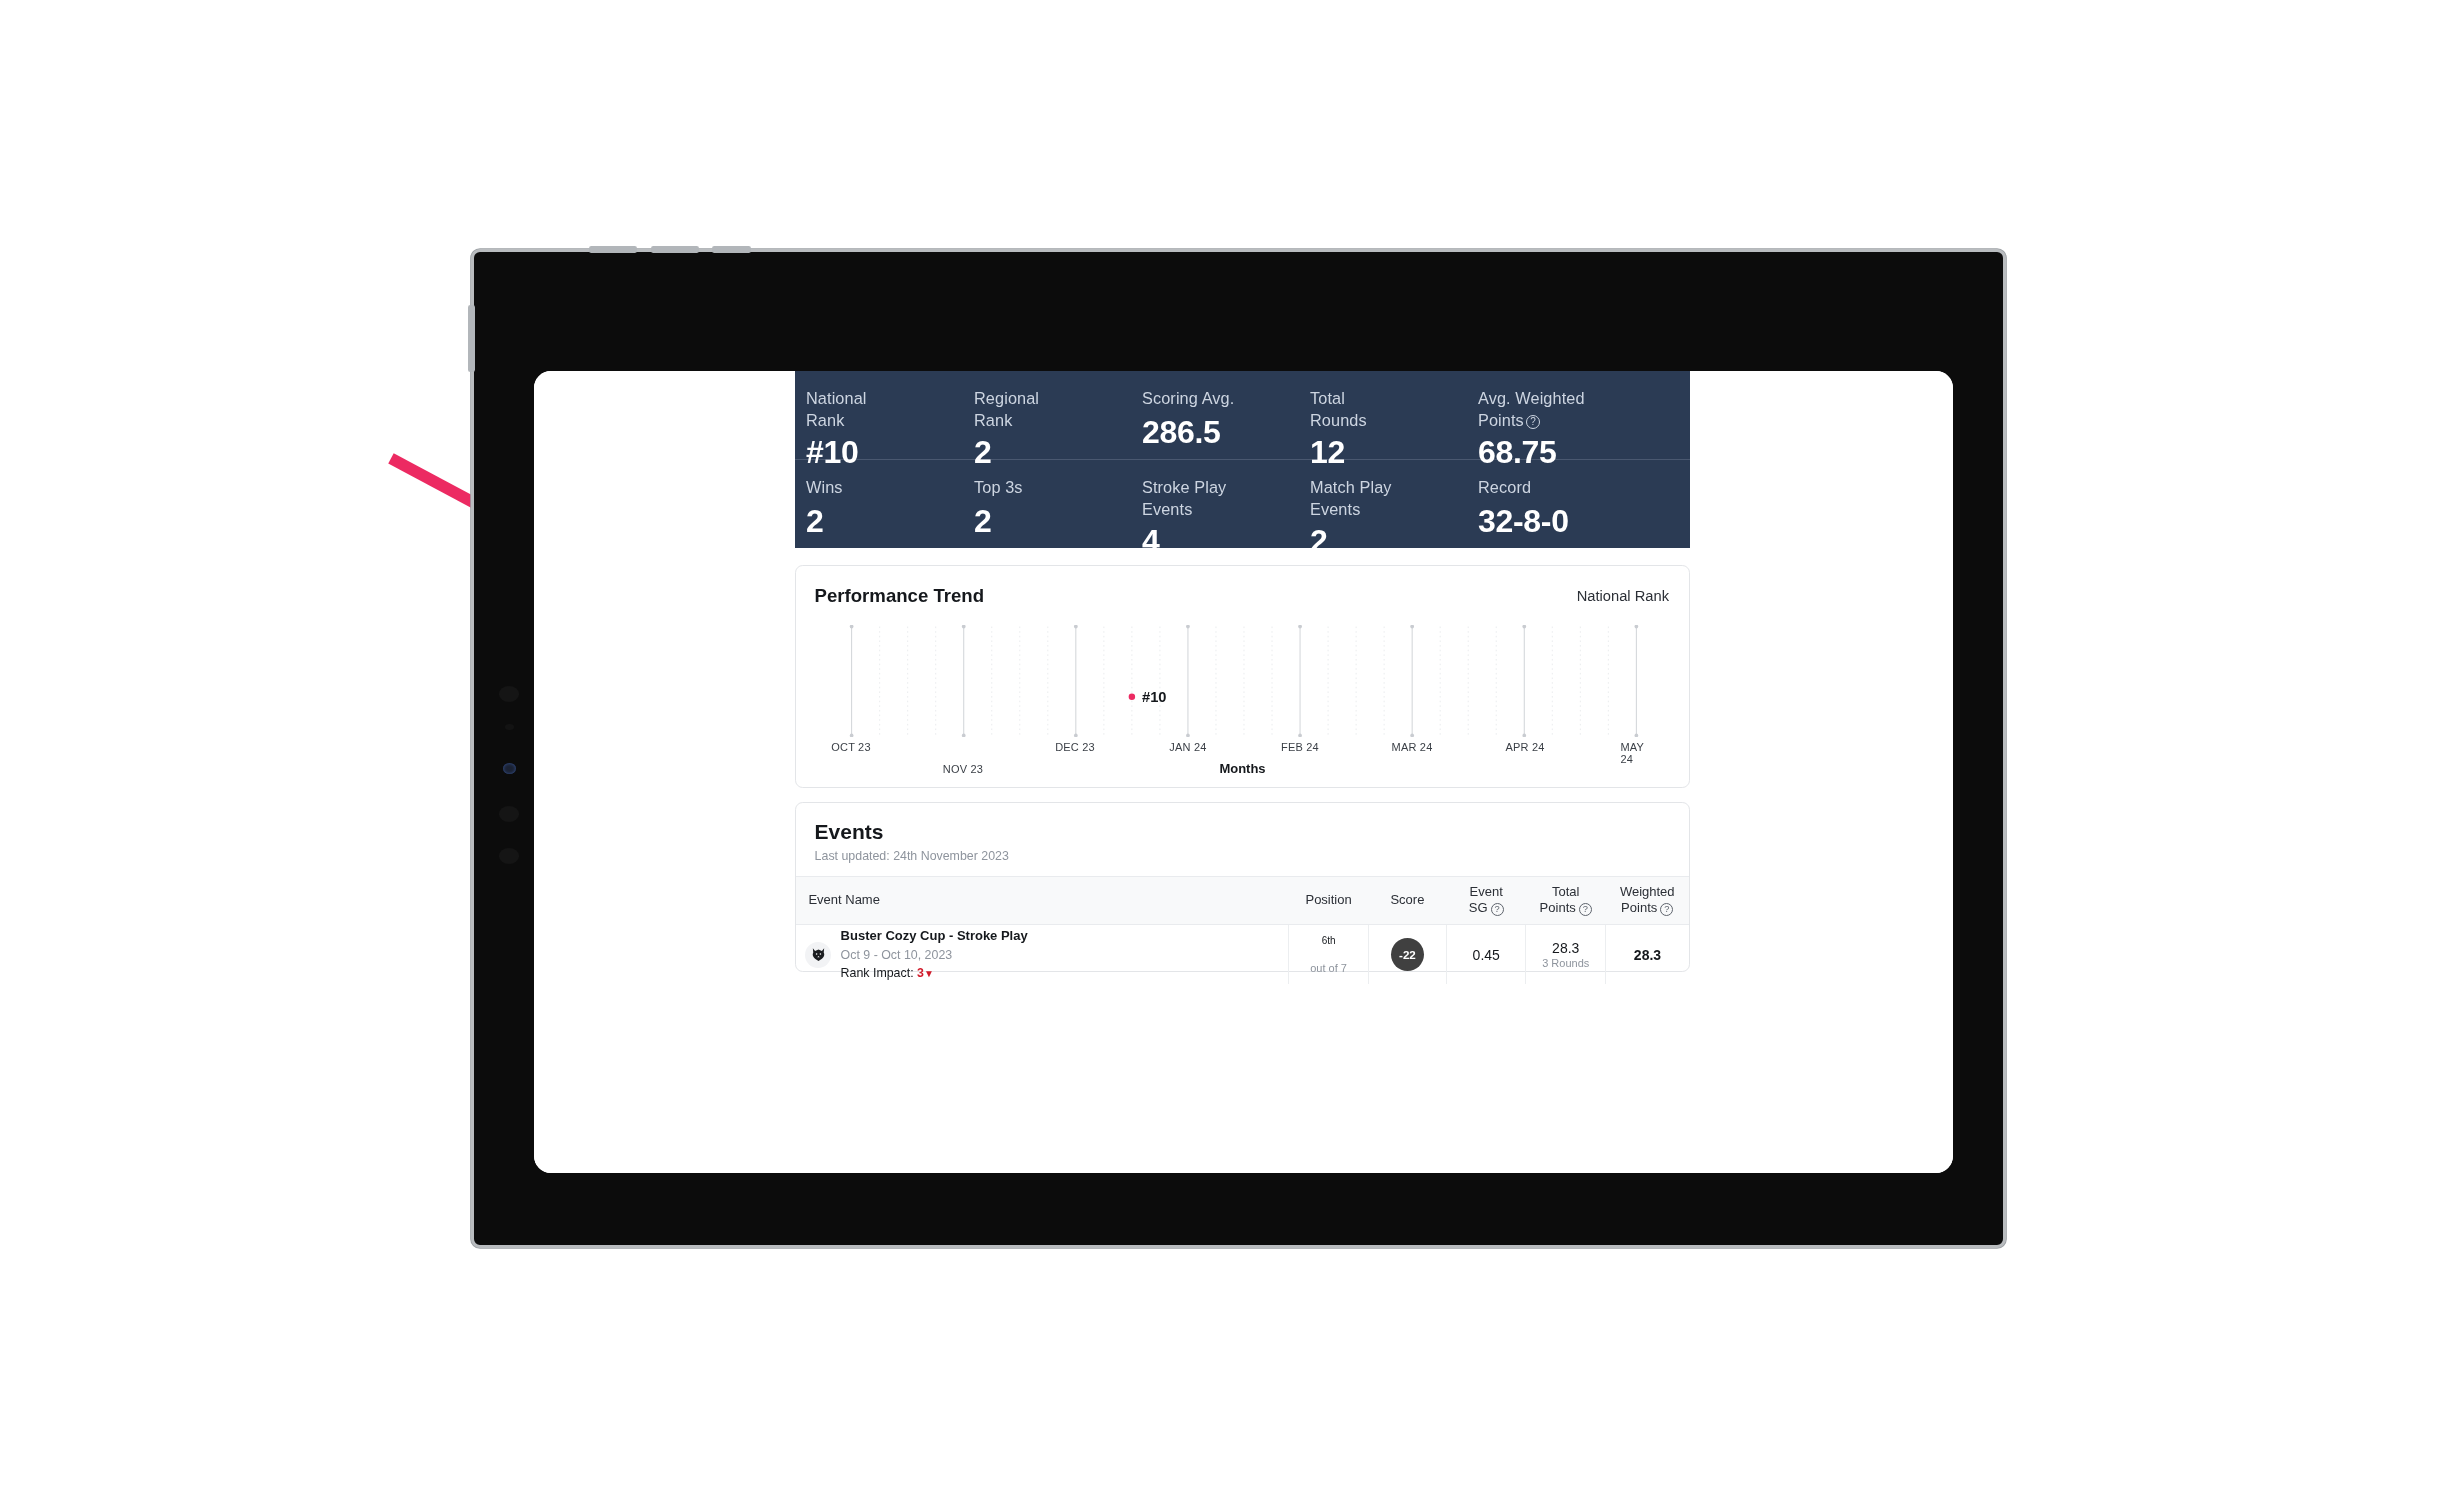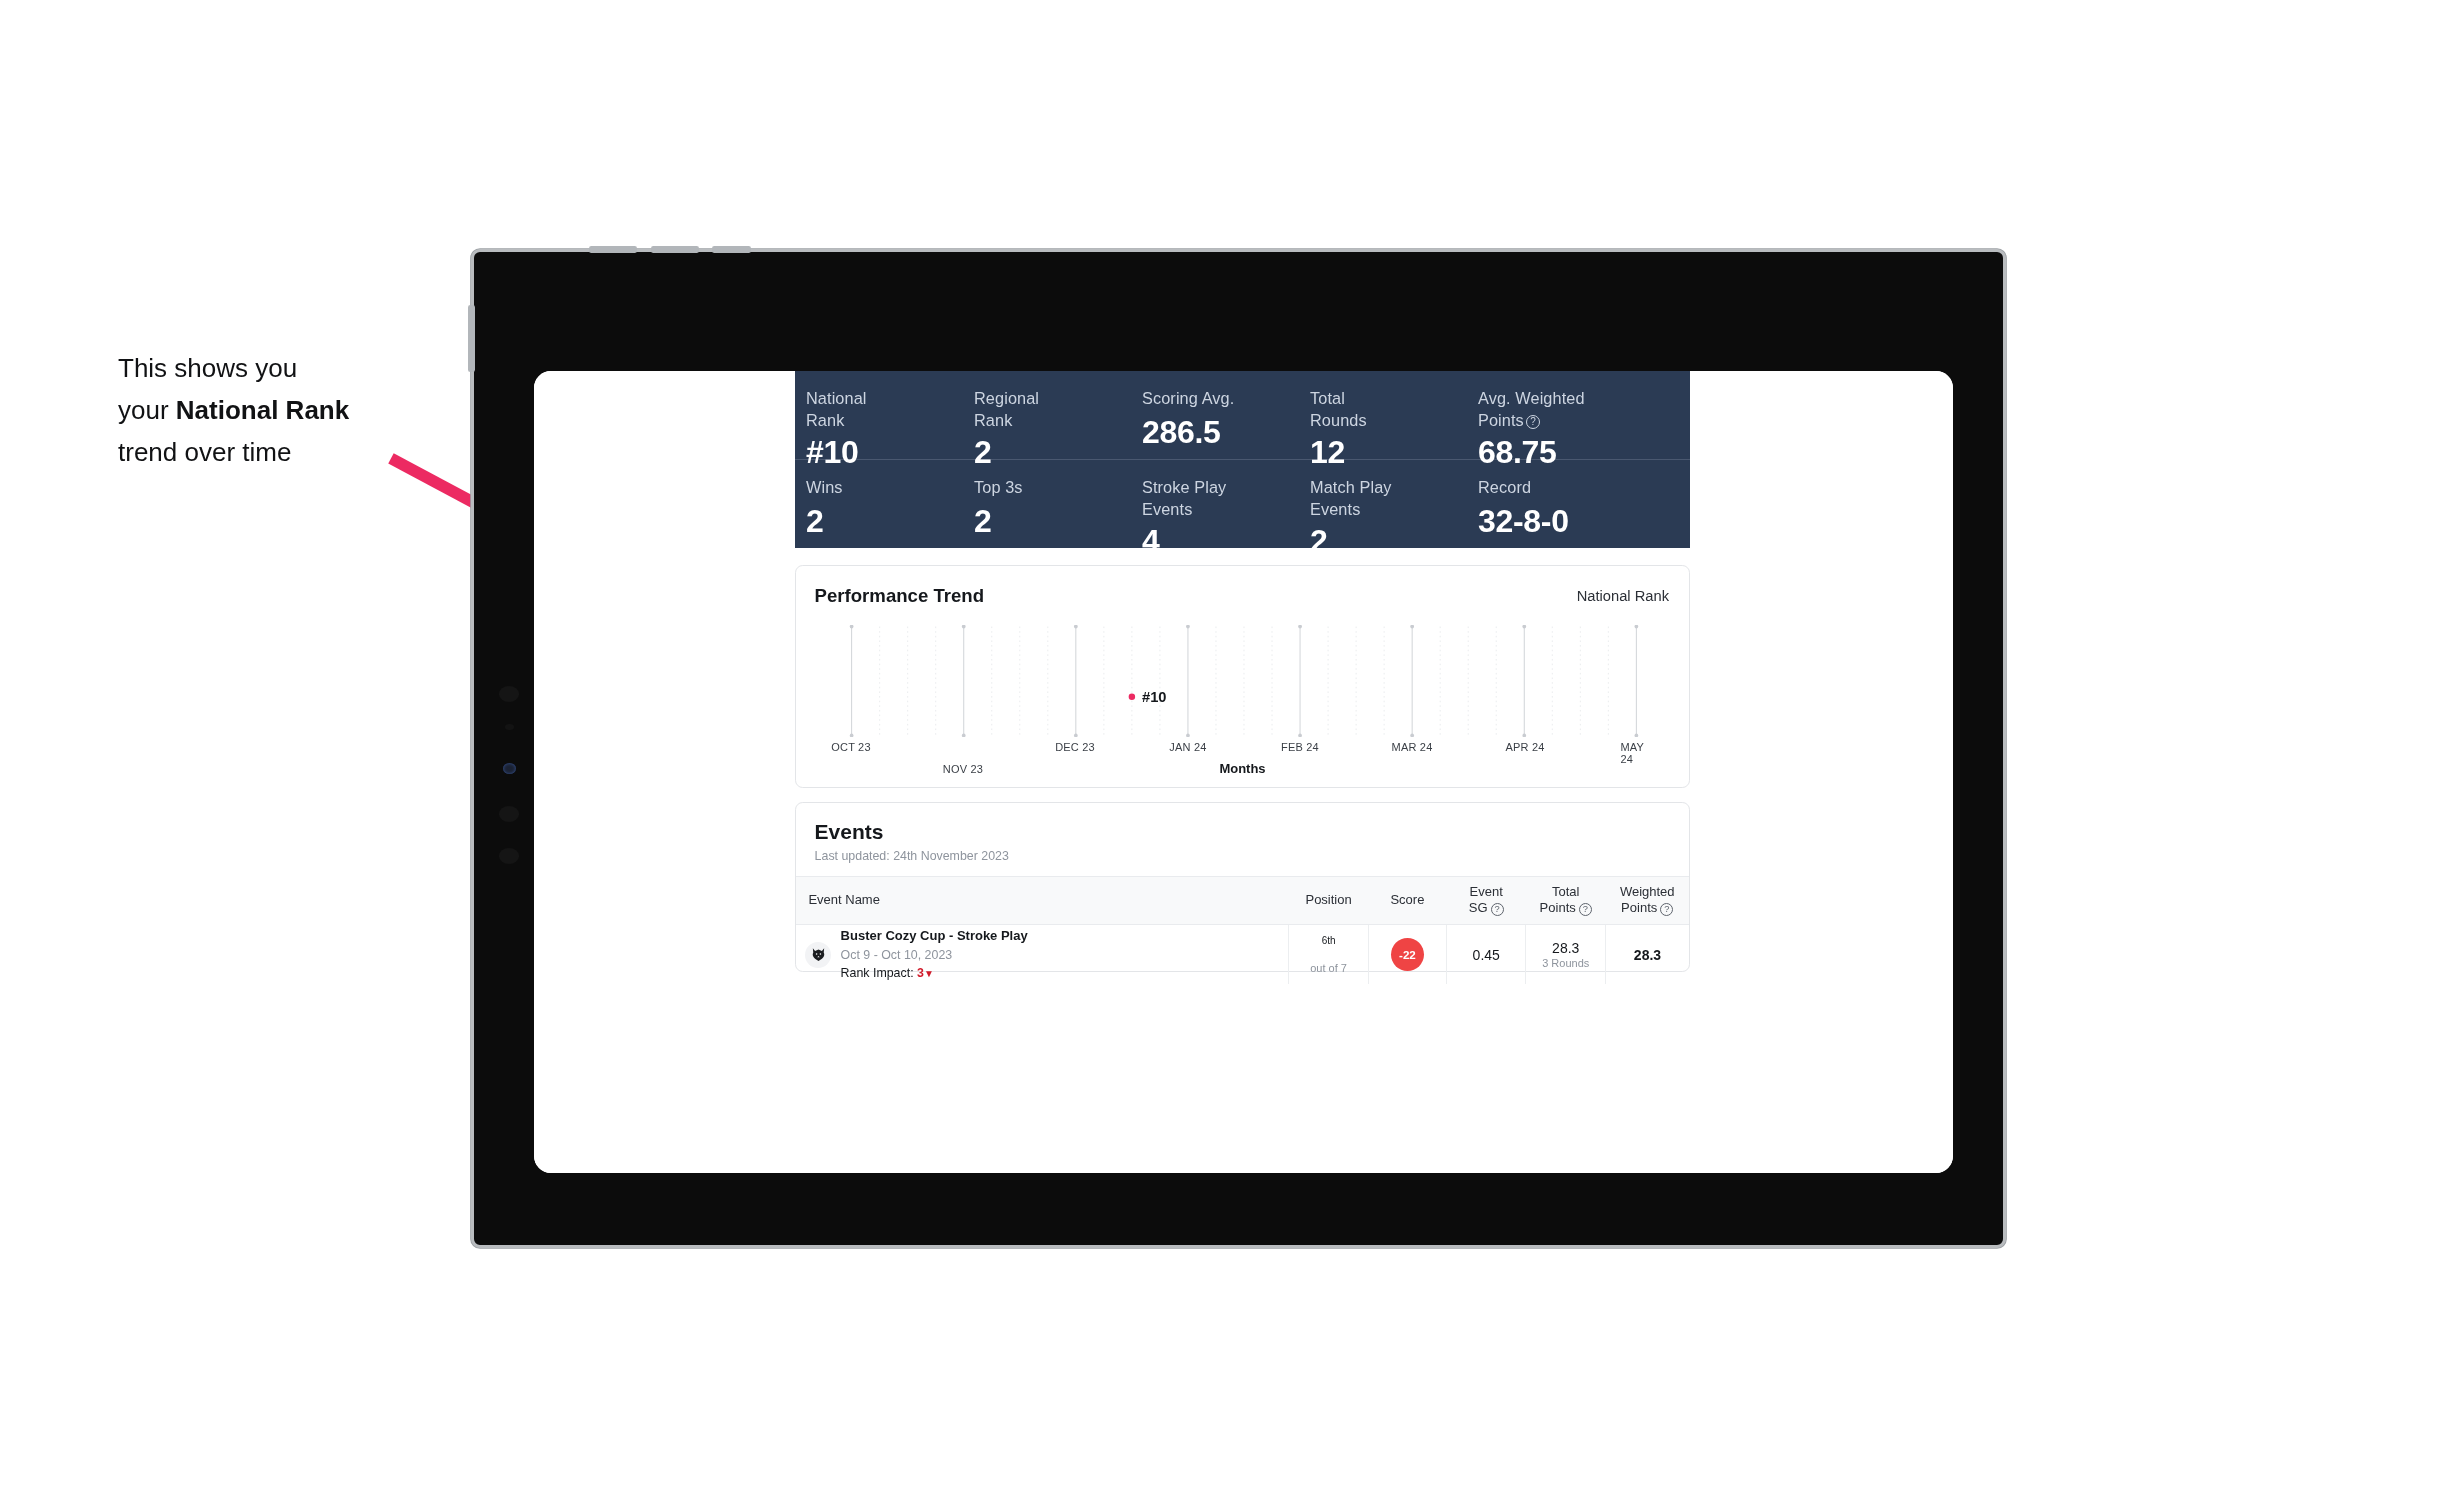--- a/index.html
+++ b/index.html
@@ -151,38 +151,33 @@
   .ev-text { line-height: 1.36; }
   .ev-name { font-size: 13px; font-weight: 700; color: #15181c; }
   .ev-date { font-size: 12.4px; color: #8e949d; margin-top: 1.5px; }
   .ev-rank { font-size: 12.4px; color: #15181c; margin-top: 1.5px; }
   .ev-rank .v { color: #d11a2a; font-weight: 700; }
   .ev-rank .tri { color: #d11a2a; font-size: 10px; }
 
   .pos-main { font-size: 10px; color: #15181c; }
   .pos-sub  { font-size: 11px; color: #8e949d; margin-top: 16px; }
   .score-badge {
-    width: 33px; height: 33px; border-radius: 50%; background: #ef4444;
+    width: 33px; height: 33px; border-radius: 50%; background: #404040;
     color: #fff; font-size: 11.6px; font-weight: 700; line-height: 33px;
     margin: 0 auto;
   }
   .val-main { font-size: 14px; color: #15181c; }
   .val-sub  { font-size: 11px; color: #8e949d; margin-top: 1.5px; }
   .val-bold { font-size: 14px; font-weight: 700; color: #15181c; }
 </style>
 </head>
 <body>
 
 <div class="stage">
 
-  <div class="annotation">
-    <span>This shows you</span><br>
-    <span>your </span><b>National Rank</b><br>
-    <span>trend over time</span>
-  </div>
 
   <svg class="arrow-layer" viewBox="0 0 3180 1932">
     <line x1="505" y1="592" x2="1382" y2="1060" stroke="#ec2a62" stroke-width="15" stroke-linecap="butt"></line>
     <polygon points="1434,1092 1352,1022 1362,1092" fill="#ec2a62"></polygon>
   </svg>
 
   <div class="tablet">
     <div class="tablet-btn btn-top-1"></div>
     <div class="tablet-btn btn-top-2"></div>
     <div class="tablet-btn btn-top-3"></div>

